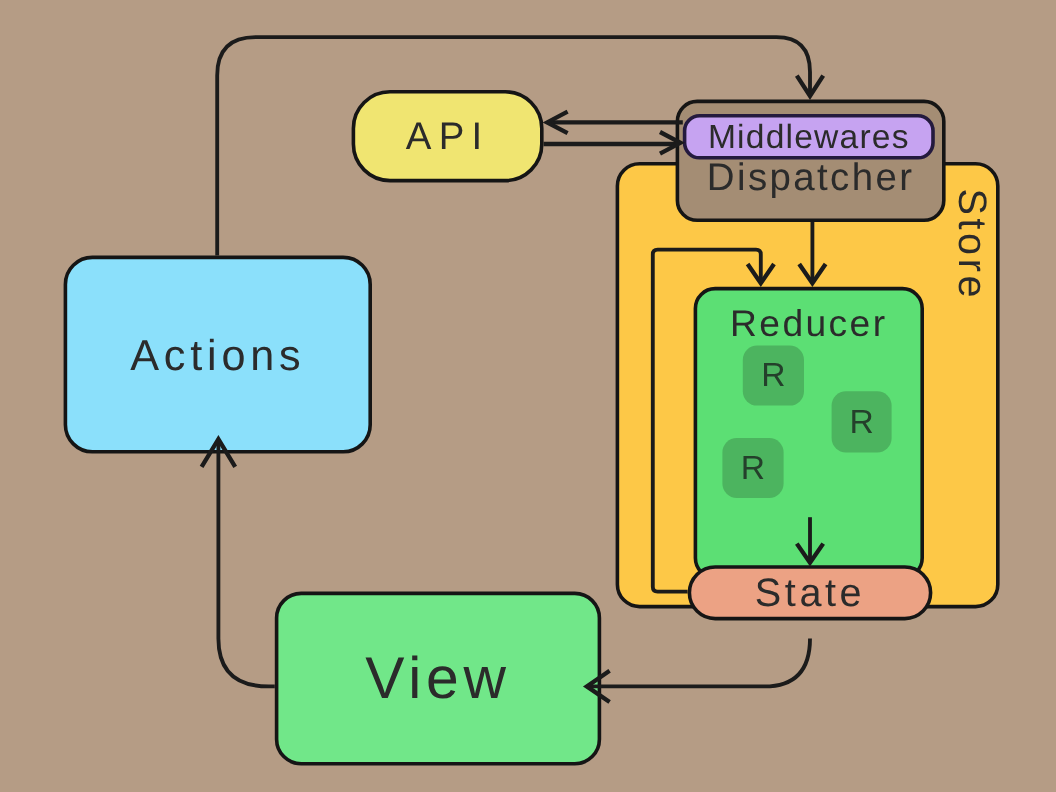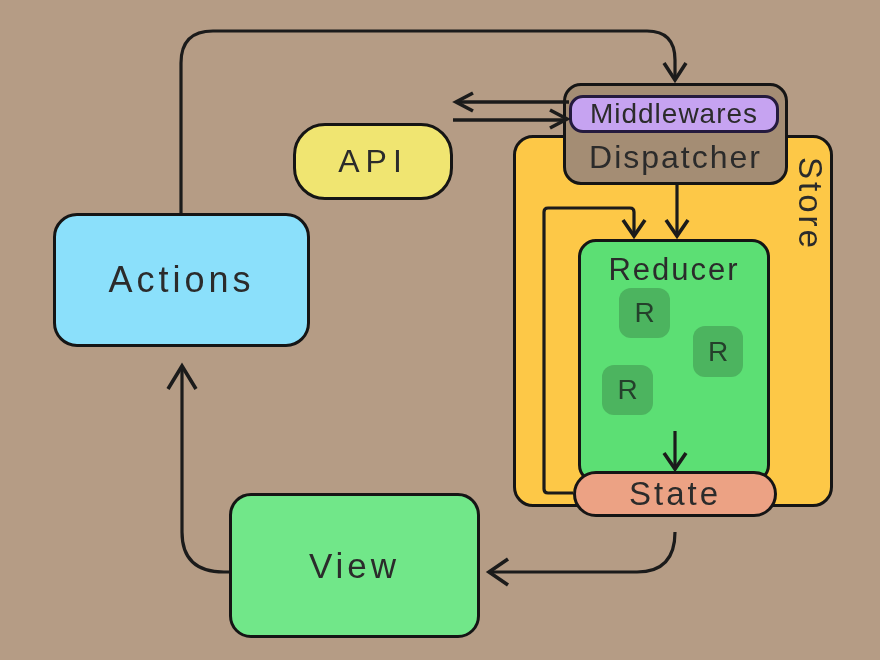--- a/index.html
+++ b/index.html
@@ -4,38 +4,38 @@
 <style>
   html,body{margin:0;padding:0;}
   body{font-family:"Liberation Sans", sans-serif;}
   .stage{position:relative;width:880px;height:660px;overflow:hidden;background:#b59c85;}
   .edges{position:absolute;left:0;top:0;width:880px;height:660px;pointer-events:none;z-index:5;}
   .edges path{fill:none;stroke:#1b1b1b;stroke-width:3.2;}
   .edges path.head{stroke-width:3.6;}
   .edges path.thick{stroke-width:3.6;}
   .box{position:absolute;display:flex;align-items:center;justify-content:center;
        border:3px solid #151515;color:#2b2b2b;box-sizing:border-box;}
-  .box-actions{left:53px;top:213px;width:257px;height:134px;border-radius:24px;font-size:36px;letter-spacing:4px;z-index:2;text-align:right;}
-  .box-api{left:293px;top:75px;width:160px;height:77px;border-radius:32px;font-size:32px;letter-spacing:6px;z-index:2;margin-top:48px;}
+  .box-actions{left:53px;top:213px;width:257px;height:165px;border-radius:24px;font-size:36px;letter-spacing:4px;z-index:2;text-align:right;}
+  .box-api{left:293px;top:75px;width:160px;height:77px;border-radius:32px;font-size:32px;letter-spacing:6px;z-index:2;}
   .box-store{left:513px;top:135px;width:320px;height:372px;border-radius:20px;z-index:1;}
   .store-label{position:absolute;left:786px;top:148px;width:48px;height:112px;display:flex;align-items:center;justify-content:center;
        writing-mode:vertical-rl;font-size:33px;letter-spacing:3px;color:#2b2b2b;z-index:2;}
   .box-dispatcher{left:563px;top:83px;width:225px;height:102px;border-radius:18px;z-index:3;
-       flex-direction:column;justify-content:flex-end;padding-bottom:6px;font-size:32px;letter-spacing:2px;}
+       flex-direction:column;justify-content:flex-end;padding-bottom:16px;font-size:32px;letter-spacing:2px;}
   .box-middlewares{left:569px;top:95px;width:210px;height:38px;border-radius:14px;font-size:28px;letter-spacing:1px;
        border-color:#241a3e;z-index:4;}
   .box-reducer{left:578px;top:239px;width:192px;height:244px;border-radius:18px;z-index:2;
        align-items:flex-start;font-size:31px;letter-spacing:2px;padding-top:10px;}
   .rchip{position:absolute;display:flex;align-items:center;justify-content:center;border-radius:12px;
        font-size:28px;color:#24402b;z-index:3;}
   .rchip1{left:619px;top:288px;width:51px;height:50px;}
   .rchip2{left:693px;top:326px;width:50px;height:51px;}
   .rchip3{left:602px;top:365px;width:51px;height:50px;}
   .box-state{left:573px;top:471px;width:204px;height:46px;border-radius:24px;font-size:33px;letter-spacing:3px;z-index:3;}
-  .box-view{left:229px;top:493px;width:251px;height:145px;border-radius:22px;font-size:35px;letter-spacing:4px;z-index:2;}
+  .box-view{left:229px;top:493px;width:272px;height:145px;border-radius:22px;font-size:49px;letter-spacing:4px;z-index:2;}
 </style>
 </head>
 <body>
 
 <div class="stage" style="background-color: rgb(181, 156, 133);">
 
   <svg class="edges" viewBox="0 0 880 660">
     <g>
       <path d="M181 213 V63 Q181 31 213 31 H647 Q675 31 675 60 V79"></path>
       <path class="head" d="M664 63 L675 80 L686 63"></path>

